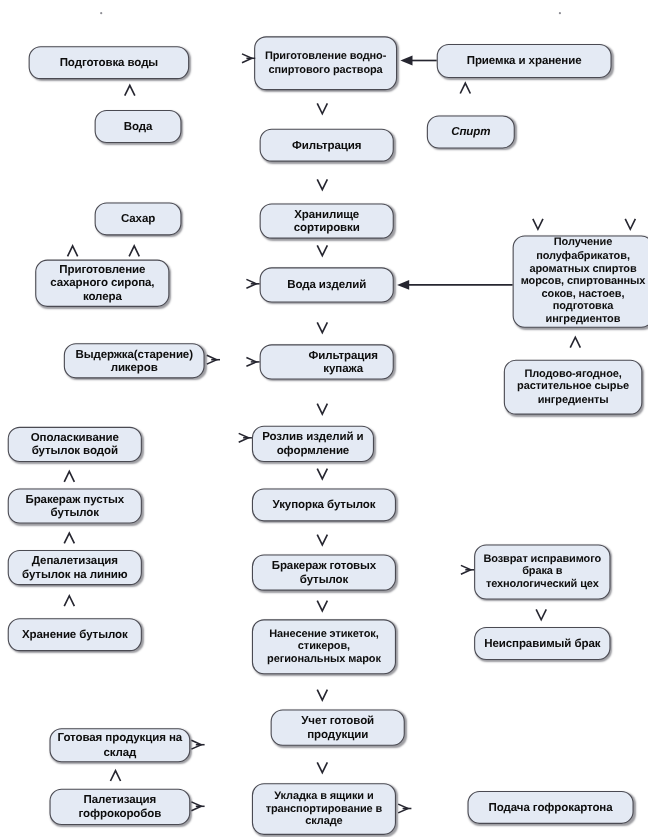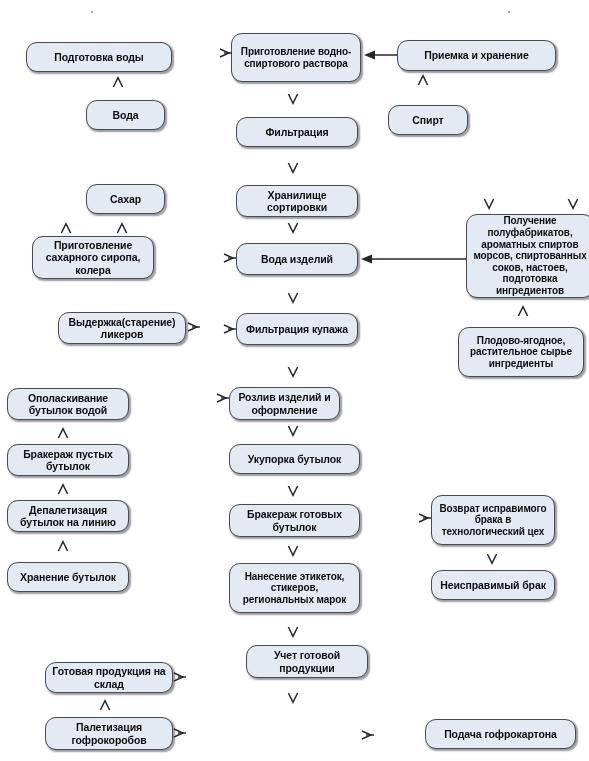--- a/index.html
+++ b/index.html
@@ -55,38 +55,38 @@
 <body>
 
 <div id="canvas">
 
 <div class="node" style="left: 26px; top: 42px; width: 146px; height: 30px;">Подготовка воды</div>
     <div class="node tall" style="left: 231px; top: 33px; width: 130px; height: 49px;">Приготовление водно-
 спиртового раствора</div>
     <div class="node" style="left: 397px; top: 40px; width: 159px; height: 31px;">Приемка и хранение</div>
     <div class="node" style="left: 86px; top: 100px; width: 79px; height: 30px;">Вода</div>
     <div class="node" style="left: 236px; top: 117px; width: 122px; height: 30px;">Фильтрация</div>
-    <div class="node" style="left: 388px; top: 105px; width: 80px; height: 30px;">Спирт</div>
+    <div class="node" style="left: 388px; top: 105px; width: 80px; height: 30px; font-style: italic;">Спирт</div>
     <div class="node" style="left: 86px; top: 184px; width: 79px; height: 30px;">Сахар</div>
     <div class="node" style="left: 236px; top: 185px; width: 122px; height: 32px;">Хранилище
 сортировки</div>
     <div class="node" style="left: 32px; top: 236px; width: 122px; height: 43px;">Приготовление
 сахарного сиропа,
 колера</div>
     <div class="node" style="left: 236px; top: 243px; width: 122px; height: 32px;">Вода изделий</div>
     <div class="node tall" style="left: 466px; top: 214px; width: 128px; height: 84px;">Получение
 полуфабрикатов,
 ароматных спиртов
 морсов, спиртованных
 соков, настоев,
 подготовка
 ингредиентов</div>
     <div class="node" style="left: 58px; top: 312px; width: 128px; height: 32px;">Выдержка(старение)
 ликеров</div>
-    <div class="node" style="left: 236px; top: 313px; width: 122px; height: 32px;">Фильтрация купажа</div>
+    <div class="node" style="left: 236px; top: 313px; width: 122px; height: 32px; padding-left: 35px;">Фильтрация купажа</div>
     <div class="node tall" style="left: 458px; top: 327px; width: 126px; height: 50px;">Плодово-ягодное,
 растительное сырье
 ингредиенты</div>
     <div class="node" style="left: 7px; top: 388px; width: 122px; height: 32px;">Ополаскивание
 бутылок водой</div>
     <div class="node" style="left: 229px; top: 387px; width: 111px; height: 33px;">Розлив изделий и
 оформление</div>
     <div class="node" style="left: 7px; top: 444px; width: 122px; height: 32px;">Бракераж пустых
 бутылок</div>
     <div class="node" style="left: 229px; top: 444px; width: 131px; height: 30px;">Укупорка бутылок</div>
@@ -99,20 +99,23 @@
 технологический цех</div>
     <div class="node" style="left: 7px; top: 562px; width: 122px; height: 30px;">Хранение бутылок</div>
     <div class="node tall" style="left: 229px; top: 563px; width: 131px; height: 50px;">Нанесение этикеток,
 стикеров,
 региональных марок</div>
     <div class="node" style="left: 431px; top: 570px; width: 124px; height: 30px;">Неисправимый брак</div>
     <div class="node" style="left: 236px; top: 645px; width: 122px; height: 33px; margin-left: 10px;">Учет готовой
 продукции</div>
     <div class="node" style="left: 45px; top: 662px; width: 128px; height: 31px;">Готовая продукция на
 склад</div>
+    <div class="node tall" style="left: 229px; top: 712px; width: 131px; height: 47px;">Укладка в ящики и
+транспортирование в
+складе</div>
     <div class="node" style="left: 45px; top: 717px; width: 128px; height: 33px;">Палетизация
 гофрокоробов</div>
     <div class="node" style="left: 425px; top: 719px; width: 151px; height: 30px;">Подача гофрокартона</div>
     <div class="arrow" style="left: 364px; top: 49px; width: 33px; height: 12px;">
       <svg width="33" height="12" viewBox="0 0 33 12">
         <line x1="33" y1="6" x2="9" y2="6" stroke="#262630" stroke-width="1.5"></line>
         <polygon points="0,6 11,1.5 11,10.5" fill="#262630"></polygon>
       </svg>
     </div>
     <div class="arrow" style="left: 361px; top: 253px; width: 105px; height: 12px;">

